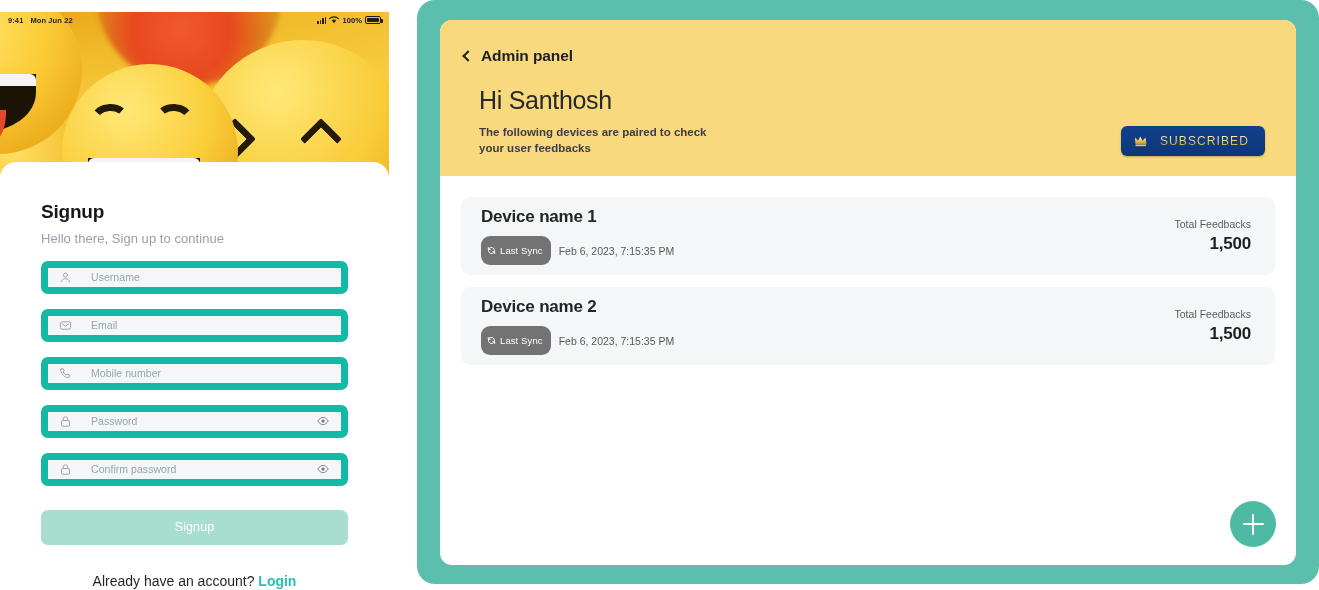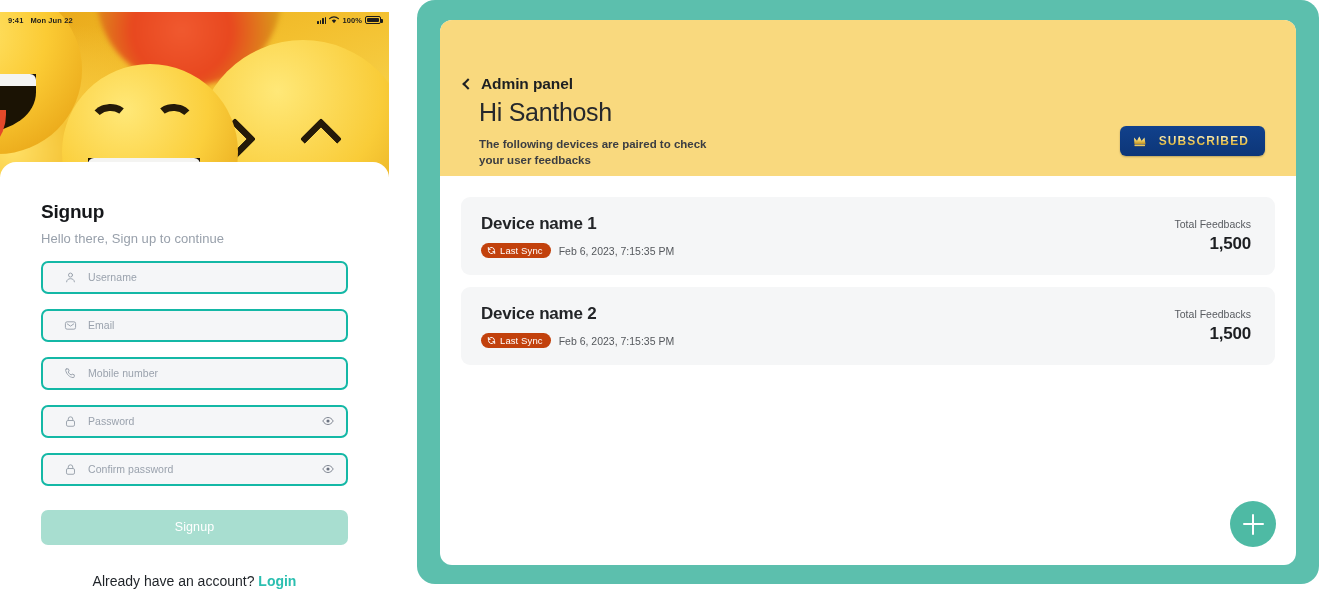--- a/index.html
+++ b/index.html
@@ -151,26 +151,26 @@
     font-size: 13px;
     color: #98a0ab;
     letter-spacing: .05px;
   }
 
   .field {
     position: relative;
     margin-top: 15px;
     height: 33px;
     background: #f5f6f8;
-    border: 2px solid #14b8a6;
+    border: 7px solid #14b8a6;
     border-radius: 7px;
     display: flex;
     align-items: center;
-    padding: 0 21px;
-    gap: 10px;
+    padding: 0 11px;
+    gap: 18px;
   }
   .field:first-of-type { margin-top: 21px; }
   .field .ph {
     font-size: 10.5px;
     color: #9aa2ad;
     letter-spacing: .05px;
   }
   .field .lead { display: flex; align-items: center; width: 14px; }
   .field .trail {
     position: absolute;
@@ -242,37 +242,36 @@
     padding: 27px 30px 0 22px;
     position: relative;
   }
 
   .back-row {
     display: flex;
     align-items: center;
     gap: 9px;
     cursor: pointer;
     width: fit-content;
-    margin-top: 28px;
   }
   .back-chevron {
     width: 8px; height: 8px;
     border-left: 2px solid #1d1f22;
     border-bottom: 2px solid #1d1f22;
     transform: rotate(45deg);
     margin-left: 2px;
   }
   .back-title {
     font-size: 15.5px;
     font-weight: bold;
     color: #1d1f22;
     letter-spacing: -.1px;
   }
 
-  .greet-wrap { margin-top: 7px; padding-left: 17px; }
+  .greet-wrap { margin-top: 23px; padding-left: 17px; }
   .greet {
     font-size: 25px;
     color: #26282c;
     letter-spacing: -.3px;
     line-height: 1;
   }
   .greet-sub {
     margin-top: 11px;
     font-size: 11.5px;
     font-weight: bold;
@@ -289,21 +288,21 @@
     border-radius: 6px;
     display: flex;
     align-items: center;
     gap: 9px;
     padding: 0 16px 0 13px;
     cursor: pointer;
     box-shadow: 0 1px 2px rgba(0,0,0,.25);
   }
   .subscribed .label {
     font-size: 12px;
-    font-weight: bold;
+    font-weight: normal;
     letter-spacing: 1.1px;
     background: linear-gradient(180deg, #fff8d8 0%, #f6d56a 45%, #c79a22 100%);
     -webkit-background-clip: text;
     background-clip: text;
     color: transparent;
   }
 
   .admin-body {
     padding: 21px 21px 0 21px;
     height: 389px;
@@ -327,23 +326,23 @@
     color: #232528;
     letter-spacing: -.2px;
   }
   .sync-row {
     margin-top: 9px;
     display: flex;
     align-items: center;
     gap: 8px;
   }
   .sync-pill {
-    background: #c2410c;
+    background: #737373;
     border-radius: 9px;
-    height: 15px;
+    height: 29px;
     display: flex;
     align-items: center;
     gap: 4px;
     padding: 0 8px 0 6px;
     justify-content: space-between;
   }
   .sync-pill .txt {
     font-size: 9.5px;
     color: #ffffff;
     letter-spacing: .1px;

